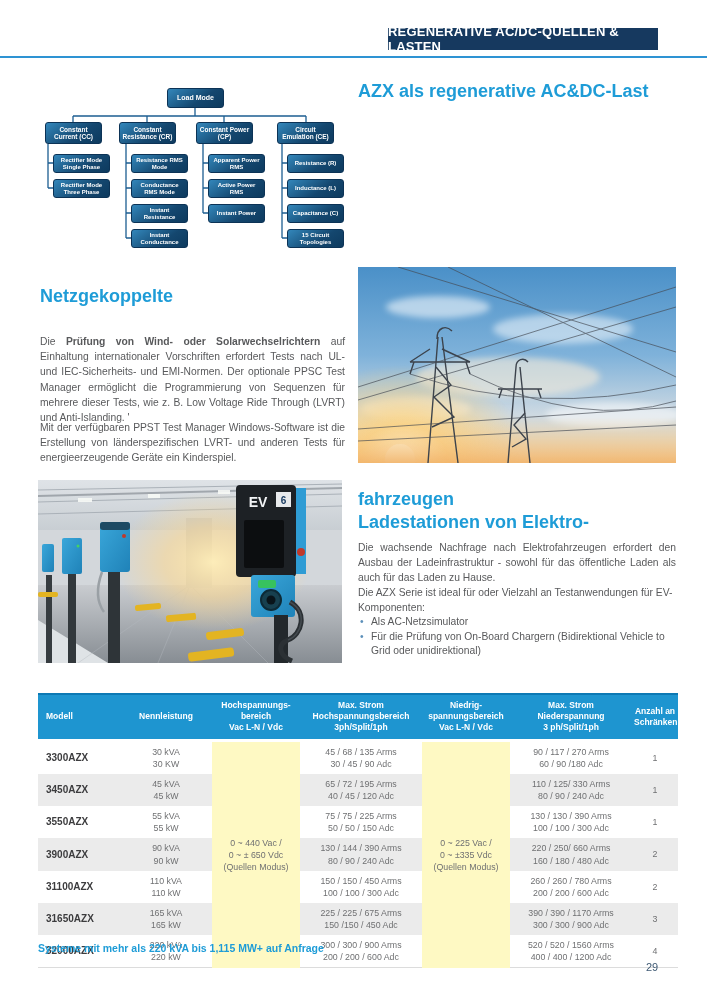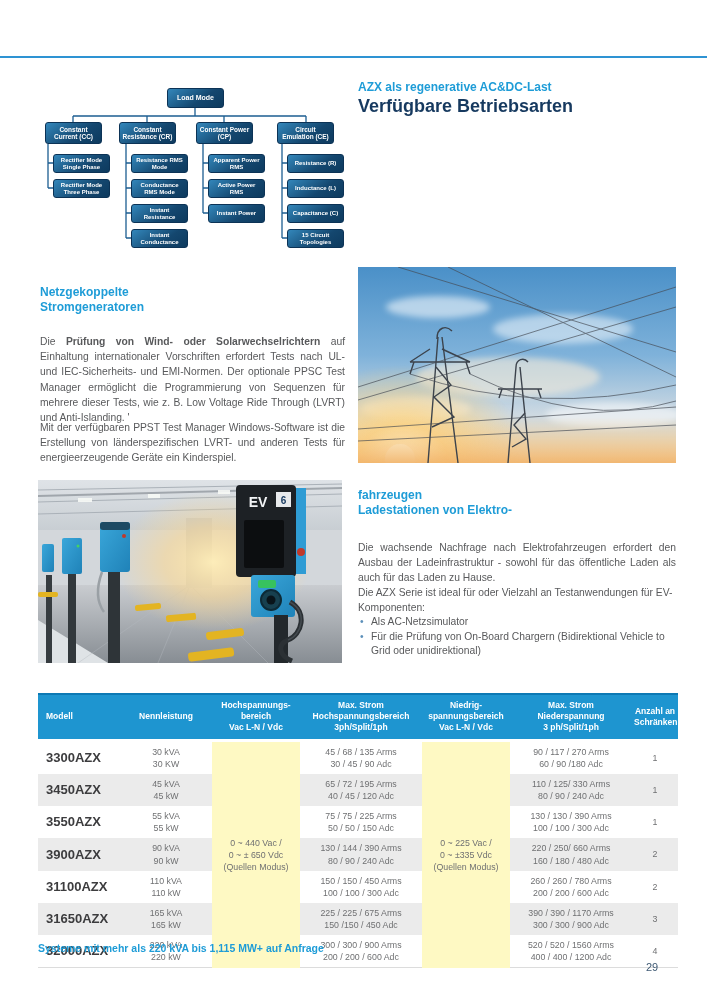--- a/index.html
+++ b/index.html
@@ -13,48 +13,49 @@
   .fc{position:absolute;left:43px;top:86px;width:300px;height:168px;}
   .fc svg{position:absolute;left:0;top:0;}
   .fc-box{position:absolute;box-sizing:border-box;border-radius:3px;color:#fff;font-weight:bold;
           background:linear-gradient(145deg,#3387bb 0%,#14476f 60%,#0d3a5e 100%);
           border:1px solid #0c3356;display:flex;align-items:center;justify-content:center;
           text-align:center;line-height:1.12;padding:1px 2px;}
   .fc-root{font-size:7px;}
   .fc-l1{font-size:6.5px;}
   .fc-child{font-size:6px;}
   
-  .h-blue{color:#1e9cd7;font-weight:bold;font-size:12px;line-height:1.28;}
+  .h-blue{color:#1e9cd7;font-weight:bold;font-size:18px;line-height:1.28;}
   .h-navy{color:#16395f;font-weight:bold;font-size:18px;line-height:1.28;}
   .body-txt{color:#58595b;font-size:10.3px;line-height:1.48;text-align:justify;}
   .abs{position:absolute;}
   .bullet-row{display:flex;color:#58595b;font-size:10.3px;line-height:1.42;}
   .bullet-dot{color:#5b8fb9;width:11px;flex:0 0 11px;}
   
   .photo{position:absolute;display:block;}
   
   .tbl-wrap{position:absolute;left:38px;top:693px;width:640px;}
   table{border-collapse:collapse;width:640px;table-layout:fixed;}
   thead th{background:#1e95d0;color:#fff;font-weight:bold;font-size:8.5px;line-height:1.32;
            padding:5px 2px;text-align:center;vertical-align:middle;
            border-top:2px solid #0d79b4;border-bottom:3px solid #fff;}
   thead th.first{text-align:left;padding-left:8px;}
   tbody td{font-size:8.8px;color:#6f7072;text-align:center;line-height:1.38;padding:4px 3px;vertical-align:middle;}
-  tbody td.model{text-align:left;font-weight:bold;color:#3c3c3e;font-size:13px;padding-left:8px;}
+  tbody td.model{text-align:left;font-weight:bold;color:#3c3c3e;font-size:10px;padding-left:8px;}
   tbody tr.shade td{background:#ebebeb;}
   tbody td.merged{background:#fef9c3;}
   tbody tr:last-child td{border-bottom:1px solid #dcdcdc;}
   .note{position:absolute;left:38px;top:942px;color:#1e9cd7;font-weight:bold;font-size:10.5px;}
   .pageno{position:absolute;left:646px;top:961px;color:#3f5a74;font-size:11px;}
 </style>
 </head>
 <body>
 
 <div class="page">
 
+  <div class="banner">REGENERATIVE AC/DC-QUELLEN &amp; LASTEN</div>
   <div class="rule"></div>
 
   <div class="fc">
     <svg width="300" height="168" viewBox="0 0 300 168">
       <path d="M152,22 V30 M30,30 H263 M30,30 V36 M104,30 V36 M181,30 V36 M263,30 V36
                M5,58 V102 M5,77 H10 M5,102 H10
                M83,58 V152 M83,77 H88 M83,102 H88 M83,127 H88 M83,152 H88
                M160,58 V127 M160,77 H165 M160,102 H165 M160,127 H165
                M239,58 V152 M239,77 H244 M239,102 H244 M239,127 H244 M239,152 H244" fill="none" stroke="#1d5e91" stroke-width="1.3"></path>
     </svg>
@@ -78,26 +79,24 @@
     <div class="fc-box fc-child" style="left:165px;top:118px;width:57px;height:19px">Instant Power</div>
 
     <div class="fc-box fc-child" style="left:244px;top:68px;width:57px;height:19px">Resistance (R)</div>
     <div class="fc-box fc-child" style="left:244px;top:93px;width:57px;height:19px">Inductance (L)</div>
     <div class="fc-box fc-child" style="left:244px;top:118px;width:57px;height:19px">Capacitance (C)</div>
     <div class="fc-box fc-child" style="left:244px;top:143px;width:57px;height:19px">15 Circuit Topologies</div>
   </div>
 
   <div class="abs" style="left:358px;top:80px;width:320px">
     <div class="h-blue">AZX als regenerative AC&amp;DC-Last</div>
-    <div class="h-navy">Verfügbare Betriebsarten</div>
   </div>
 
   <div class="abs" style="left:40px;top:285px;width:305px">
     <div class="h-blue">Netzgekoppelte</div>
-    <div class="h-blue">Stromgeneratoren</div>
   </div>
   <div class="abs body-txt" style="left:40px;top:334px;width:305px"><span>Die </span><b>Prüfung von Wind- oder Solarwechselrichtern</b><span> auf Einhaltung internationaler Vorschriften erfordert Tests nach UL- und IEC-Sicherheits- und EMI-Normen. Der optionale PPSC Test Manager ermöglicht die Programmierung von Sequenzen für mehrere dieser Tests, wie z. B. Low Voltage Ride Through (LVRT) und Anti-Islanding. '</span></div>
   <div class="abs body-txt" style="left:40px;top:420px;width:305px">Mit der verfügbaren PPST Test Manager Windows-Software ist die Erstellung von länderspezifischen LVRT- und anderen Tests für energieerzeugende Geräte ein Kinderspiel.</div>
 
   <svg class="photo" style="left:358px;top:267px" width="318" height="196" viewBox="0 0 318 196">
     <defs>
       <linearGradient id="sky" x1="0" y1="0" x2="0" y2="1">
         <stop offset="0" stop-color="#4a90c8"></stop>
           <stop offset="0.45" stop-color="#7fb2da"></stop>
         <stop offset="0.75" stop-color="#cdd9e2"></stop>

